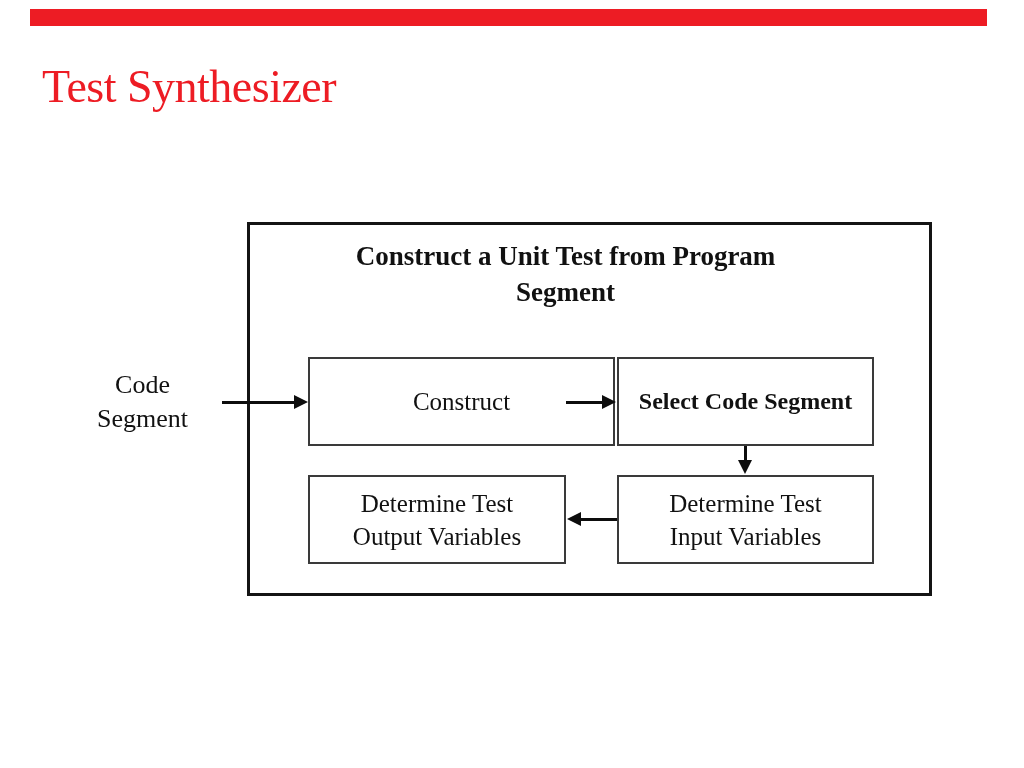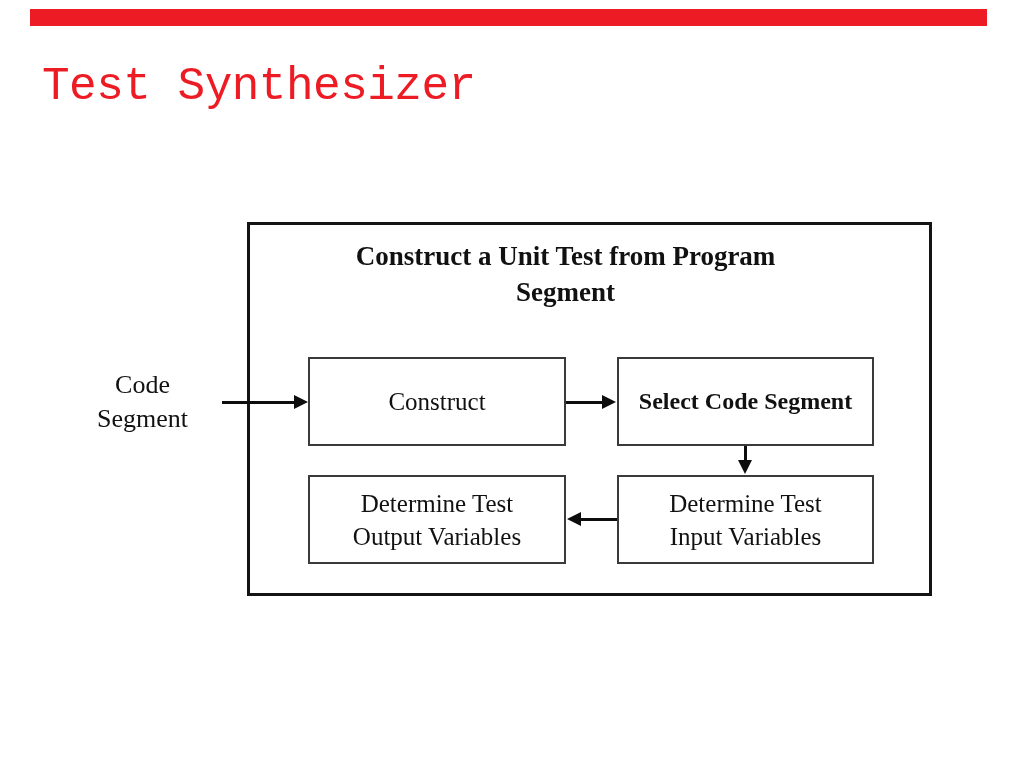--- a/index.html
+++ b/index.html
@@ -20,21 +20,21 @@
     left: 30px;
     top: 9px;
     width: 957px;
     height: 17px;
     background: #ED1C24;
   }
   .slide-title {
     position: absolute;
     left: 42px;
     top: 62px;
-    font-family: Liberation Mono, monospace;
+    font-family: Liberation Serif, serif;
     font-size: 46px;
     line-height: 1.1;
     color: #ED1C24;
     letter-spacing: -0.5px;
     white-space: nowrap;
   }
   .outer-box {
     position: absolute;
     left: 247px;
     top: 222px;
@@ -62,21 +62,21 @@
     background: #ffffff;
     display: flex;
     flex-direction: column;
     align-items: center;
     justify-content: center;
     text-align: center;
     font-size: 25px;
     line-height: 33px;
     color: #111111;
   }
-  .node-construct { left: 308px; top: 357px; width: 258px; height: 89px; }
+  .node-construct { left: 308px; top: 357px; width: 307px; height: 89px; }
   .node-select    { left: 617px; top: 357px; width: 257px; height: 89px; font-size: 24px; font-weight: bold; }
   .node-output    { left: 308px; top: 475px; width: 258px; height: 89px; }
   .node-input     { left: 617px; top: 475px; width: 257px; height: 89px; }
   .external-label {
     position: absolute;
     left: 70px;
     top: 357px;
     width: 145px;
     height: 89px;
     display: flex;

